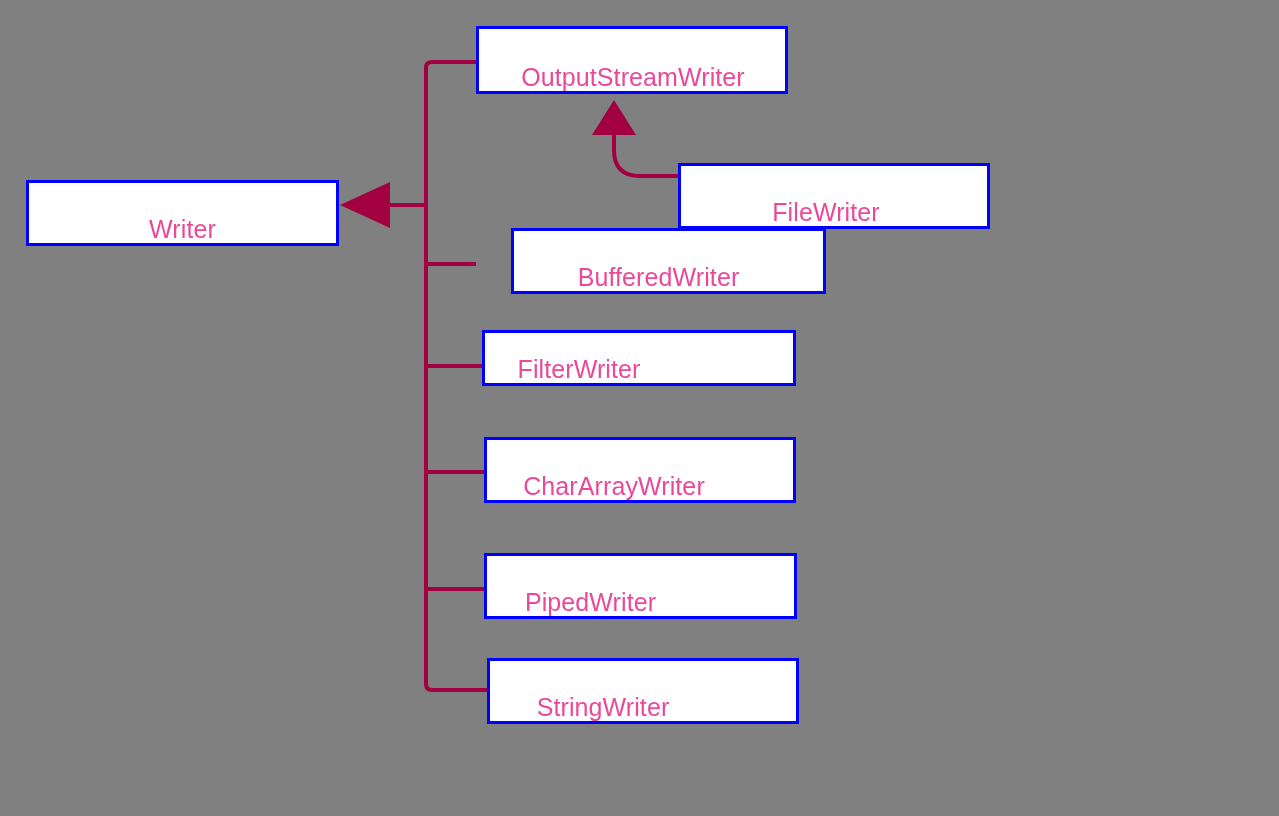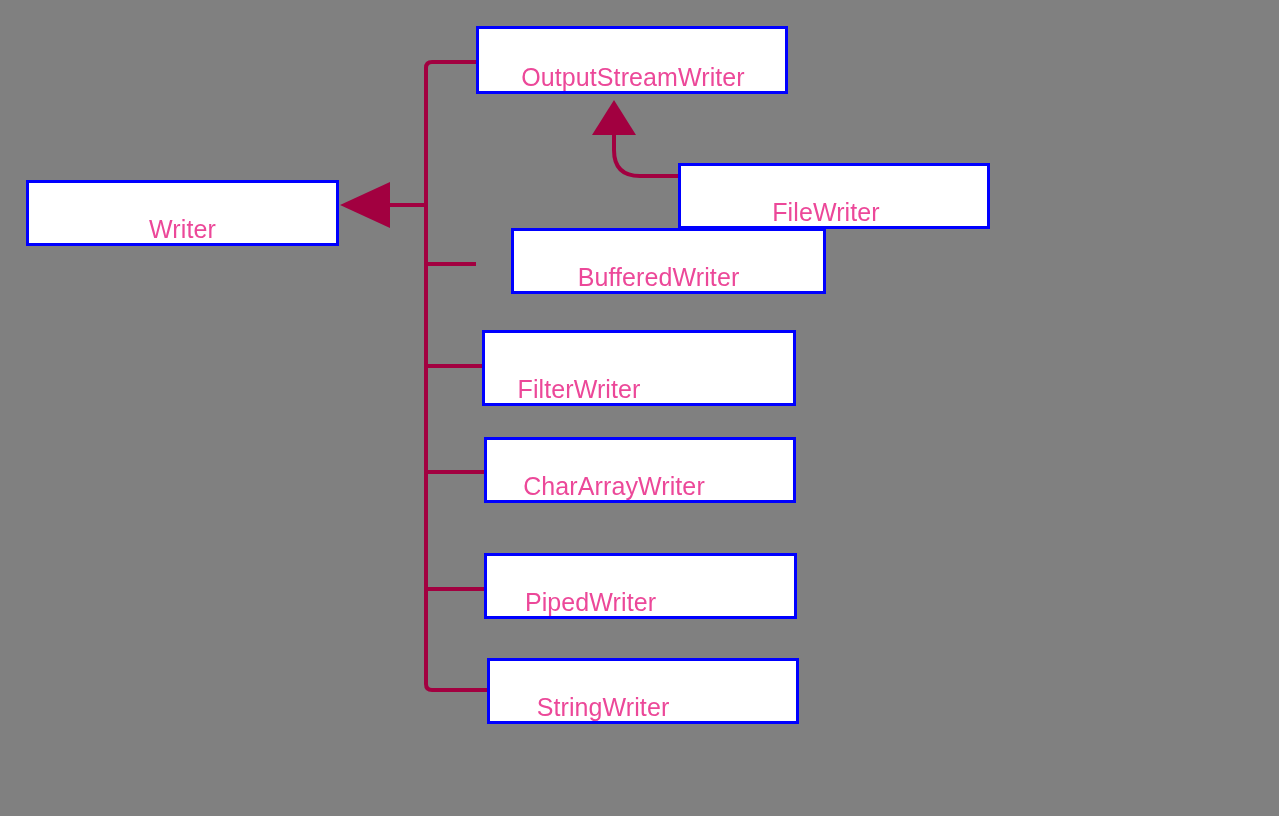--- a/index.html
+++ b/index.html
@@ -45,21 +45,21 @@
   .uml-box .box-label {
     display: block;
     line-height: 1;
     position: relative;
     top: -1px;
   }
   .box-writer          { left: 26px;  top: 172px; width: 313px; height: 66px; margin-top: 8px; }
   .box-outputstream    { left: 476px; top: 26px;  width: 312px; height: 68px; }
   .box-filewriter      { left: 678px; top: 123px; width: 312px; height: 66px; margin-top: 40px; }
   .box-buffered        { left: 476px; top: 228px; width: 315px; height: 66px; margin-left: 35px; }
-  .box-filter          { left: 482px; top: 330px; width: 314px; height: 76px; }
+  .box-filter          { left: 482px; top: 330px; width: 314px; height: 56px; }
   .box-chararray       { left: 484px; top: 437px; width: 312px; height: 66px; }
   .box-piped           { left: 484px; top: 553px; width: 313px; height: 66px; }
   .box-stringwriter    { left: 487px; top: 658px; width: 312px; height: 66px; padding-left: 16px; }
 
   .box-outputstream .box-label { transform: translateX(1px); }
   .box-buffered .box-label     { transform: translateX(-10px); }
   .box-filter .box-label       { transform: translateX(-60px); }
   .box-chararray .box-label    { transform: translateX(-26px); }
   .box-piped .box-label        { transform: translateX(-50px); }
   .box-stringwriter .box-label { transform: translateX(-48px); }

